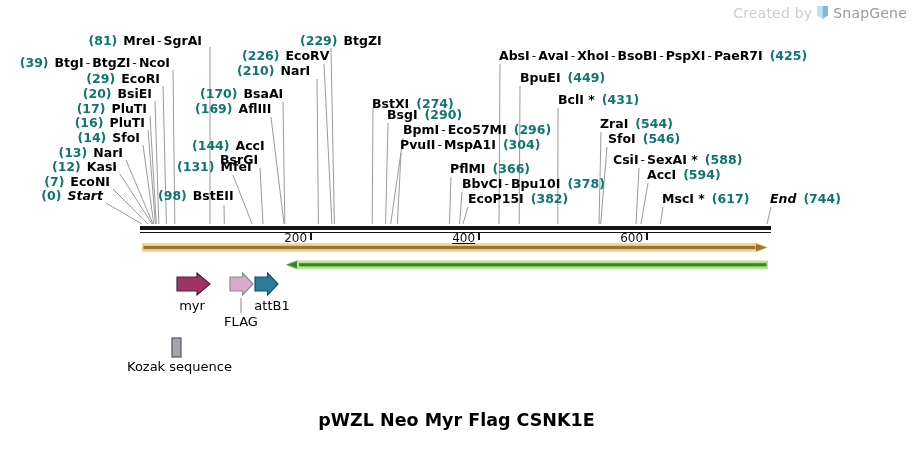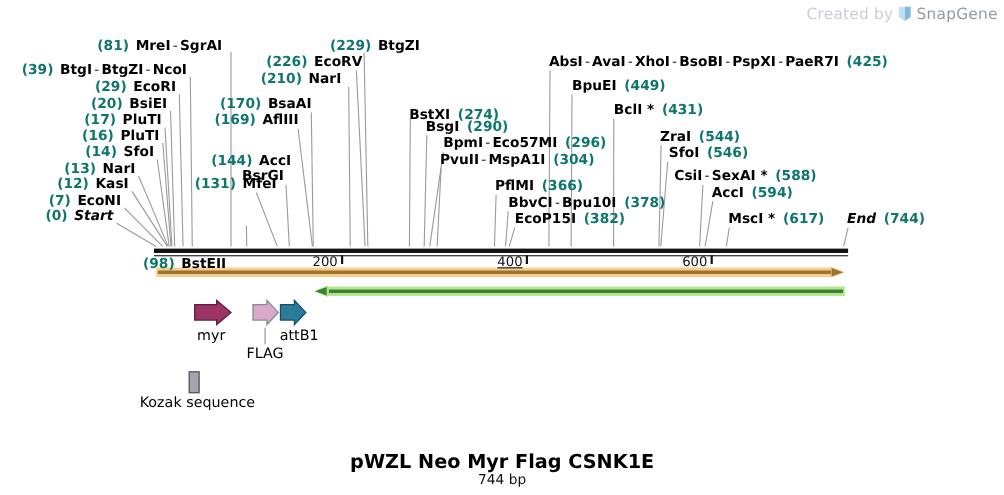--- a/index.html
+++ b/index.html
@@ -95,21 +95,21 @@
       <div class="site" style="top: 56px; right: 743px;"><span class="num first">(39)</span><span class="nm">BtgI</span><span class="dash">-</span><span class="nm">BtgZI</span><span class="dash">-</span><span class="nm">NcoI</span></div>
       <div class="site" style="top: 72px; right: 753px;"><span class="num first">(29)</span><span class="nm">EcoRI</span></div>
       <div class="site" style="top: 87px; right: 761px;"><span class="num first">(20)</span><span class="nm">BsiEI</span></div>
       <div class="site" style="top: 102px; right: 766px;"><span class="num first">(17)</span><span class="nm">PluTI</span></div>
       <div class="site" style="top: 116px; right: 768px;"><span class="num first">(16)</span><span class="nm">PluTI</span></div>
       <div class="site" style="top: 131px; right: 773px;"><span class="num first">(14)</span><span class="nm">SfoI</span></div>
       <div class="site" style="top: 146px; right: 790px;"><span class="num first">(13)</span><span class="nm">NarI</span></div>
       <div class="site" style="top: 160px; right: 796px;"><span class="num first">(12)</span><span class="nm">KasI</span></div>
       <div class="site" style="top: 175px; right: 803px;"><span class="num first">(7)</span><span class="nm">EcoNI</span></div>
       <div class="site" style="top: 189px; right: 810px;"><span class="num first">(0)</span><span class="nm it">Start</span></div>
-      <div class="site" style="top: 189px; left: 130px; margin-top: 44px;"><span class="num first">(98)</span><span class="nm">BstEII</span></div>
+      <div class="site" style="top: 189px; left: 158px;"><span class="num first">(98)</span><span class="nm">BstEII</span></div>
       <div class="site" style="top: 160px; left: 177px;"><span class="num first">(131)</span><span class="nm">MfeI</span></div>
       <div class="site" style="top: 139px; left: 192px;"><span class="num first">(144)</span><span class="nm">AccI</span></div>
       <div class="site" style="top: 153px; left: 220px;"><span class="nm">BsrGI</span></div>
       <div class="site" style="top: 102px; left: 195px;"><span class="num first">(169)</span><span class="nm">AflIII</span></div>
       <div class="site" style="top: 87px; left: 200px;"><span class="num first">(170)</span><span class="nm">BsaAI</span></div>
       <div class="site" style="top: 64px; left: 237px;"><span class="num first">(210)</span><span class="nm">NarI</span></div>
       <div class="site" style="top: 49px; left: 242px;"><span class="num first">(226)</span><span class="nm">EcoRV</span></div>
       <div class="site" style="top: 34px; left: 272px; margin-left: 28px;"><span class="num first">(229)</span><span class="nm">BtgZI</span></div>
       <div class="site" style="top: 97px; left: 372px;"><span class="nm">BstXI</span><span class="num after">(274)</span></div>
       <div class="site" style="top: 108px; left: 387px;"><span class="nm">BsgI</span><span class="num after">(290)</span></div>
@@ -133,15 +133,14 @@
       <div class="ticklabel" style="right: 437.96px; top: 232px; text-decoration: underline;">400</div>
       <div class="bar" style="left: 645.56px; top: 232px; width: 2px; height: 8px; background: rgb(20, 20, 20);"></div>
       <div class="ticklabel" style="right: 269.94px; top: 232px;">600</div>
       <div class="featlabel" style="left: 192px; top: 299px; transform: translateX(-50%);">myr</div>
       <div class="featlabel" style="left: 241px; top: 315px; transform: translateX(-50%);">FLAG</div>
       <div class="featlabel" style="left: 272px; top: 299px; transform: translateX(-50%);">attB1</div>
       <div class="featlabel" style="left: 127px; top: 360px;">Kozak sequence</div>
     </div>
 
   <div class="title" style="top:410px;">pWZL Neo Myr Flag CSNK1E</div>
-  <div class="subtitle">744 bp</div>
 
 </div>
 
 </body></html>

